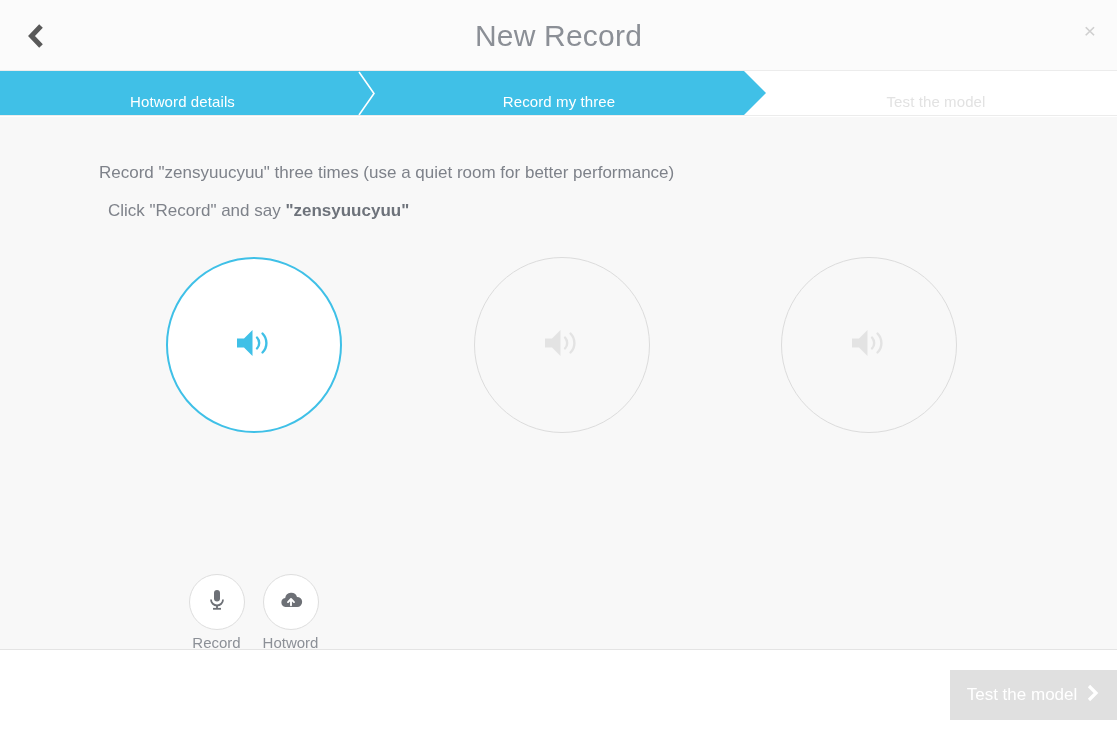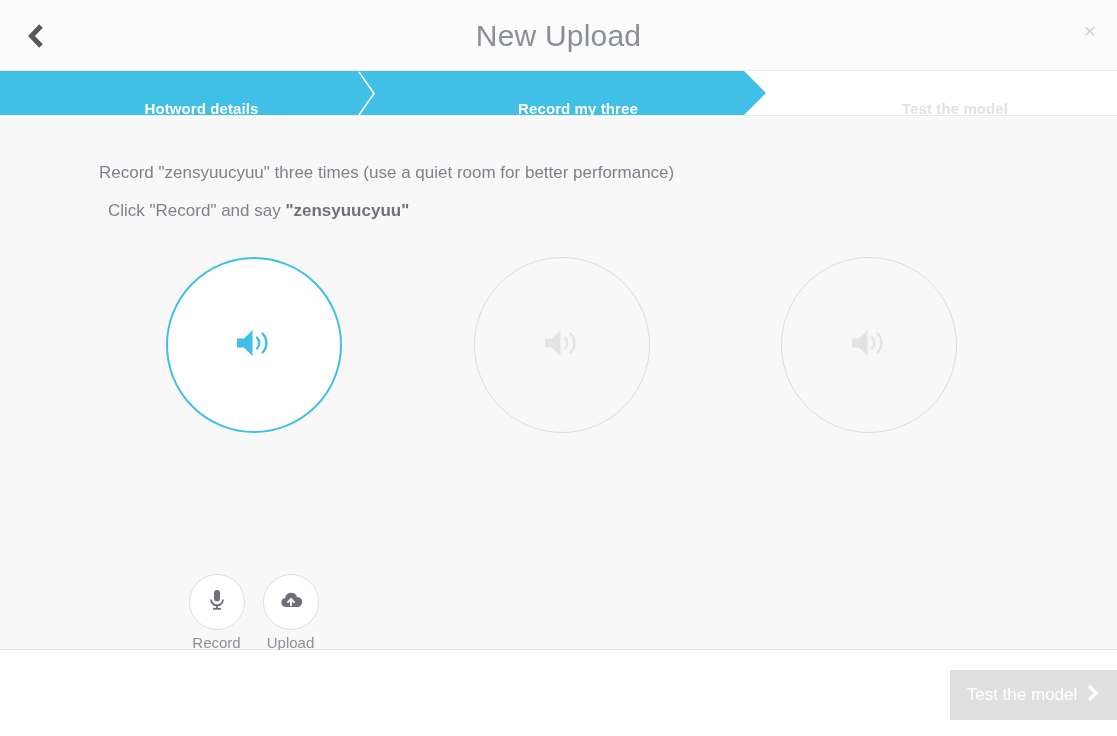--- a/index.html
+++ b/index.html
@@ -92,28 +92,27 @@
   .step-divider {
     position: absolute;
     left: 355px;
     top: 0;
     width: 24px;
     height: 45px;
   }
   .step-divider svg { display: block; }
   .step {
     position: absolute;
-    top: 15px;
+    top: 8px;
     height: 45px;
     line-height: 45px;
     text-align: center;
     font-size: 15px;
-    font-weight: bold;
+    font-weight: normal;
     letter-spacing: 0.1px;
-    margin-left: 19px;
   }
   .step-1 { left: 0px;   width: 365px; color: #ffffff; }
   .step-2 { left: 365px; width: 388px; color: #ffffff; }
   .step-3 { left: 766px; width: 340px; color: #e2e2e2; }
 
   
   .content {
     position: absolute;
     left: 0;
     top: 117px;
@@ -245,21 +244,21 @@
 <div class="header">
 
   <div class="back-btn">
     <span>
       <svg width="20" height="26" viewBox="0 0 20 26">
         <path d="M15 3 L5.5 13 L15 23" fill="none" stroke="#595959" stroke-width="5" stroke-linecap="butt" stroke-linejoin="miter"></path>
       </svg>
     </span>
   </div>
 
-  <div class="header-title">New Upload</div>
+  <div class="header-title">New Record</div>
 
   <div class="close-btn">×</div>
 </div>
 
 <div class="steps">
   <div class="steps-fill"></div>
   <div class="steps-arrow"></div>
 
   <div class="step-divider">
     <svg width="24" height="45" viewBox="0 0 24 45">
@@ -337,21 +336,21 @@
 
     <div class="ctrl">
       <div class="ctrl-circle">
         <span>
           <svg width="24" height="20" viewBox="0 0 24 20">
             <path d="M6.4 17 A 4.6 4.6 0 0 1 6.2 7.9 A 6.1 6.1 0 0 1 18 6.9 A 4.3 4.3 0 0 1 18.2 17 Z" fill="#6d7076"></path>
             <path d="M12 15.2 L12 9.6 M9 12.1 L12 9 L15 12.1" fill="none" stroke="#ffffff" stroke-width="1.9" stroke-linecap="round" stroke-linejoin="round"></path>
           </svg>
         </span>
       </div>
-      <div class="ctrl-label">Upload</div>
+      <div class="ctrl-label">Hotword</div>
     </div>
 
   </div>
 
 </div>
 
 <div class="footer">
   <button class="primary-btn">
     <span>Test the model</span>
     <span class="chev">

